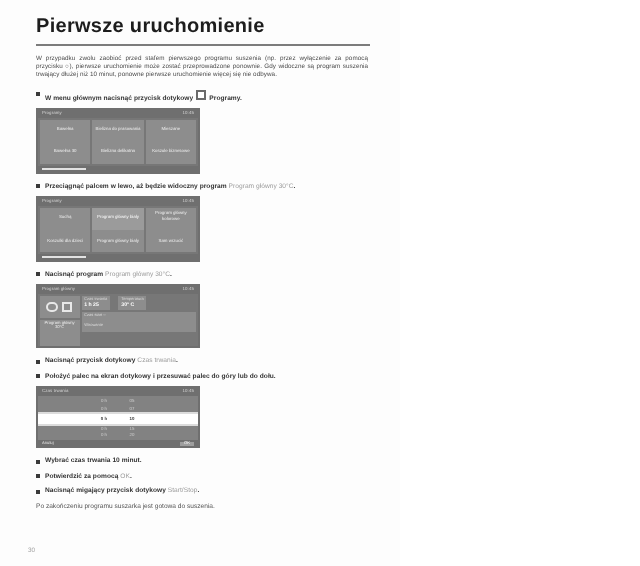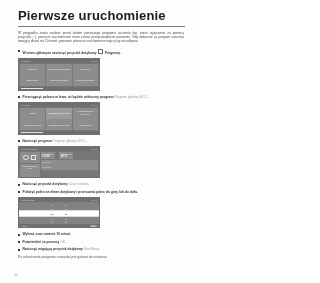--- a/index.html
+++ b/index.html
@@ -15,21 +15,21 @@
     position:absolute;inset:0;
     background:#fdfdfd;
   }
   .content{
     position:absolute;
     left:18px;top:8px;right:12px;
   }
 
   
   .title{
-    font-size:13px;
+    font-size:10px;
     font-weight:bold;
     letter-spacing:.15px;
     color:#1d1d1d;
     margin:0 0 3px 0;
     white-space:nowrap;
   }
   .rule{
     height:1px;
     background:#7c7c7c;
     margin:0 0 5px 0;

